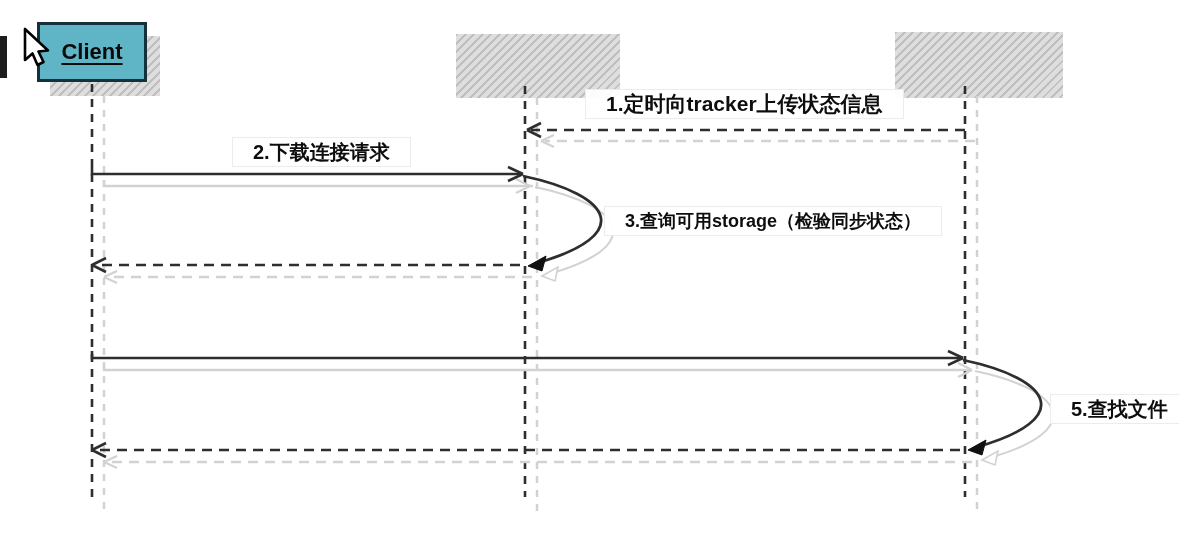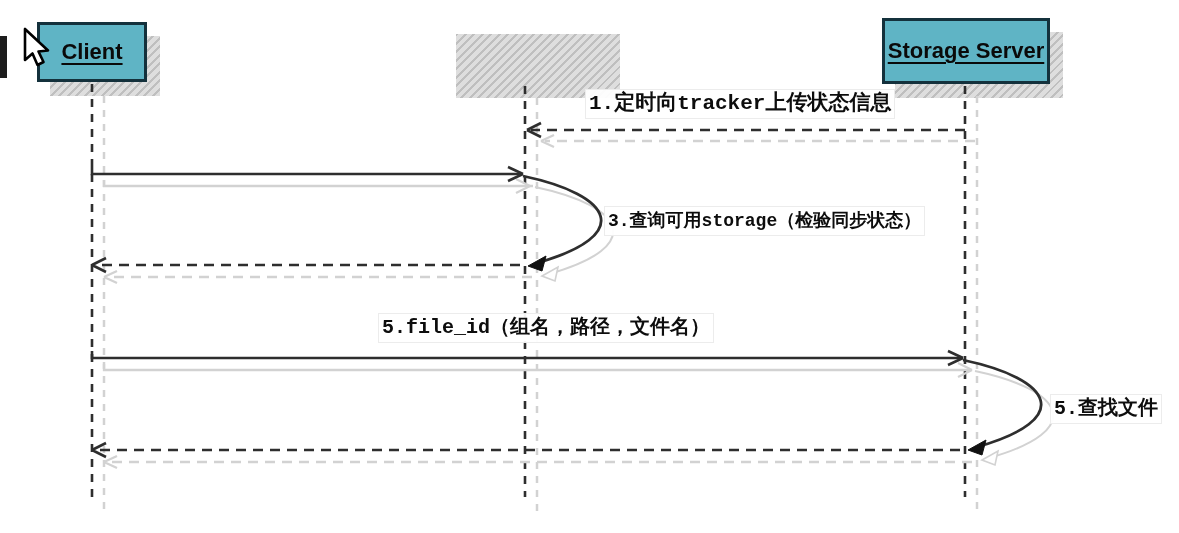--- a/index.html
+++ b/index.html
@@ -21,21 +21,21 @@
     font-weight:bold;font-size:22px;color:#0a0a0a;
     text-decoration:underline;text-underline-offset:4px;white-space:nowrap;
   }
   .actor-shadow{
     position:absolute;z-index:1;
     background:repeating-linear-gradient(135deg,#bfbfbf 0 2px,#dedede 2px 6px);
   }
   .msg-label{
     position:absolute;z-index:4;white-space:nowrap;
     font-size:20px;font-weight:600;color:#0d0d0d;line-height:26px;
-    background:rgba(255,255,255,.94);border:1px solid #ececec;padding:1px 3px;font-family:Liberation Mono, monospace;
+    background:rgba(255,255,255,.94);border:1px solid #ececec;padding:1px 20px;
   }
   .edge-sliver{position:absolute;z-index:5;left:0;top:36px;width:7px;height:42px;background:#1d1d1d;}
   .cursor{position:absolute;z-index:6;left:21px;top:27px;}
 </style>
 </head>
 <body>
 
 <div class="stage">
 
   <div class="actor-shadow" style="left:50px;top:36px;width:110px;height:60px"></div>
@@ -116,27 +116,24 @@
     </g>
     <g stroke="var(--line)" stroke-width="2.6" fill="none">
       <line x1="960" y1="450" x2="96" y2="450" stroke-dasharray="10 7"></line>
       <path d="M92 450 l14 -7 M92 450 l14 7"></path>
     </g>
   </svg>
 
   <div class="actor" style="left:37px;top:22px;width:110px;height:60px">
     <span class="actor-label">Client</span>
   </div>
-  <div class="actor" style="left:882px;top:18px;width:168px;height:66px">
-    <span class="actor-label">Storage Server</span>
-  </div>
 
   <div class="msg-label" style="left:585px;top:89px;font-size:21px">1.定时向tracker上传状态信息</div>
+  <div class="msg-label" style="left:232px;top:137px">2.下载连接请求</div>
   <div class="msg-label" style="left:604px;top:206px;font-size:18px">3.查询可用storage（检验同步状态）</div>
-  <div class="msg-label" style="left:378px;top:313px">5.file_id（组名，路径，文件名）</div>
   <div class="msg-label" style="left:1050px;top:394px">5.查找文件</div>
 
   <div class="edge-sliver"></div>
 
   <svg class="cursor" width="32" height="44" viewBox="0 0 32 44">
     <path d="M4 2 L4 33 L11.5 26.5 L16.5 38 L22.5 35 L17.5 24.5 L27 23.5 Z" fill="#ffffff" stroke="#000000" stroke-width="2.6" stroke-linejoin="round"></path>
   </svg>
 
 </div>
 

